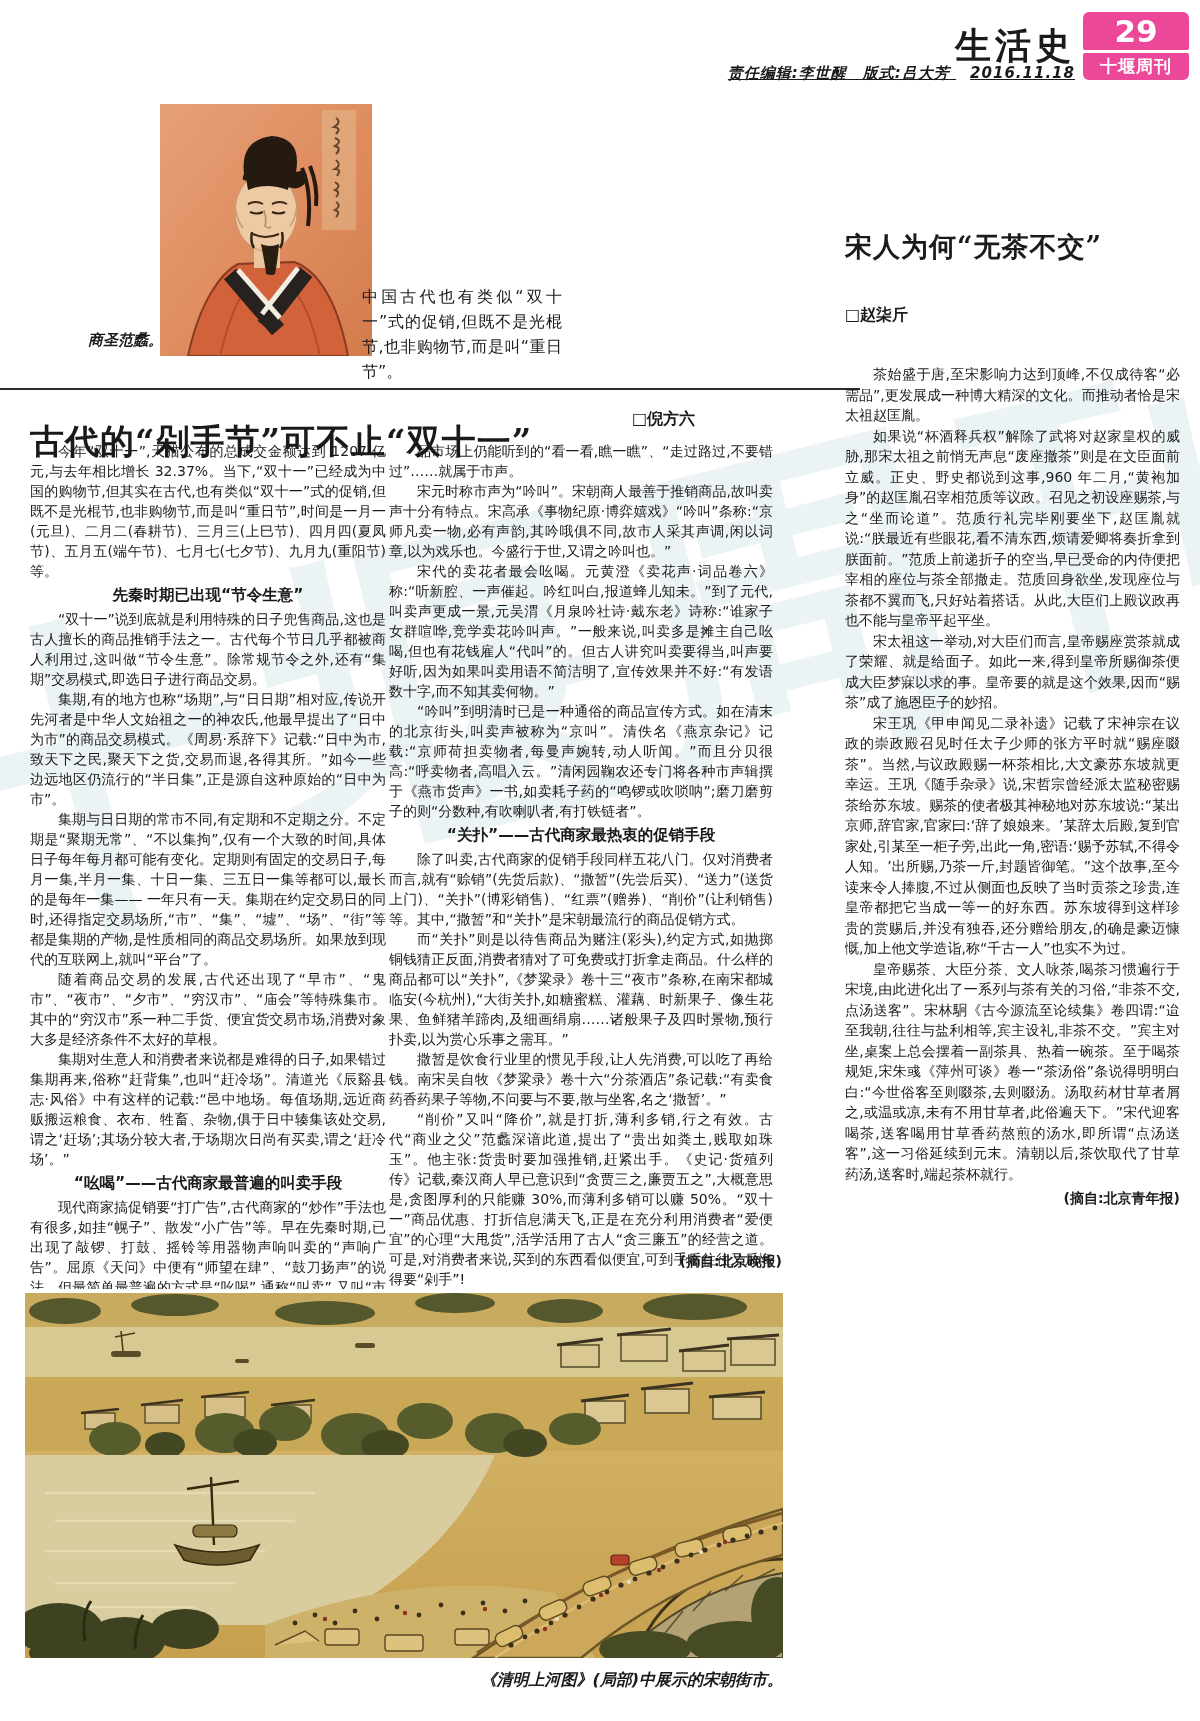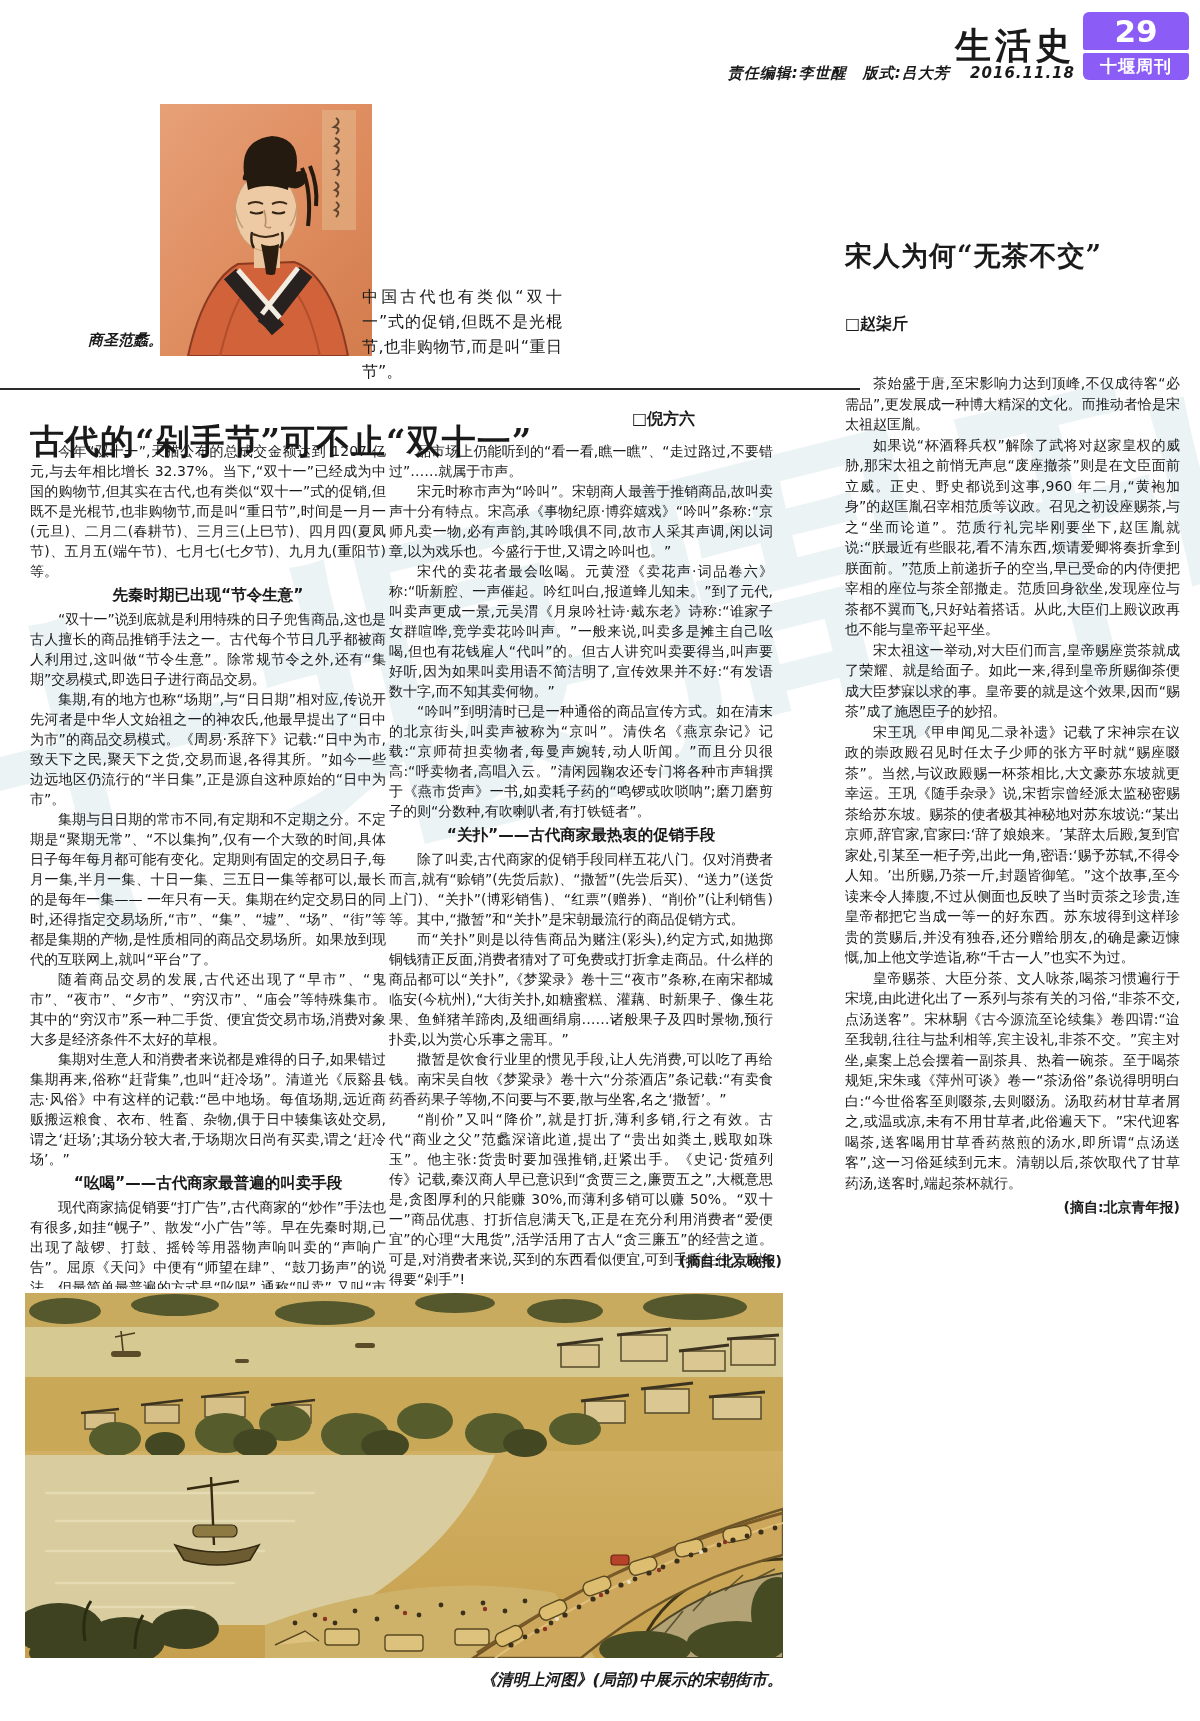--- a/index.html
+++ b/index.html
@@ -6,24 +6,24 @@
   #page{position:relative;width:1200px;height:1721px;background:#ffffff;overflow:hidden;
         font-family:"DejaVu Sans","Liberation Sans",sans-serif;color:#1a1a1a;margin:0 auto;}
   
   .watermark{position:absolute;left:-90px;top:430px;width:1400px;text-align:center;
     font-size:330px;font-weight:bold;letter-spacing:30px;color:rgba(120,170,182,0.14);
     transform:rotate(-14deg);white-space:nowrap;pointer-events:none;}
   
   .section-title{position:absolute;right:125px;top:22px;font-size:36px;font-weight:bold;
     font-family:"DejaVu Serif","Liberation Serif",serif;letter-spacing:4px;}
   .credits{position:absolute;right:125px;top:64px;font-size:15px;font-weight:bold;
-    font-style:italic;letter-spacing:1px;}
+    font-style:italic;letter-spacing:1px;text-decoration:underline;}
   .credits span{margin-left:14px;}
   .orange-stack{position:absolute;left:1083px;top:12px;width:106px;}
-  .obox{background:#8b5cf6;color:#fff;text-align:center;border-radius:5px;}
+  .obox{background:#ec4899;color:#fff;text-align:center;border-radius:5px;}
   .obox.num{font-size:31px;font-weight:bold;line-height:38px;height:38px;border-radius:6px 6px 2px 2px;}
   .obox.pub{margin-top:3px;font-size:17px;font-weight:bold;line-height:27px;height:27px;
     letter-spacing:1px;border-radius:2px 2px 6px 6px;}
   
   .portrait{position:absolute;left:160px;top:104px;width:212px;height:252px;}
   .portrait-caption{position:absolute;left:88px;top:331px;font-size:15px;font-weight:bold;font-style:italic;}
   .side-note{position:absolute;left:362px;top:284px;width:200px;font-size:16px;font-weight:normal;
     line-height:25px;text-align:justify;}
   .rule{position:absolute;left:0;top:388px;width:860px;height:2px;background:#2b2b2b;}
   
@@ -33,21 +33,21 @@
   .main-byline{position:absolute;left:632px;top:409px;font-size:16px;font-weight:bold;text-align:right;}
   .col{position:absolute;top:441px;height:848px;overflow:hidden;}
   .col1{left:30px;width:356px;}
   .col2{left:389px;width:384px;}
   .body-para{margin:0;font-size:14px;line-height:20px;text-align:justify;text-indent:2em;}
   .subhead{margin:0;font-size:15.5px;line-height:28px;font-weight:bold;text-align:center;}
   .main-source{position:absolute;left:398px;top:1253px;width:384px;text-align:right;
     font-size:14px;font-weight:bold;}
   
   .right-art{position:absolute;left:845px;top:222px;width:335px;}
-  .right-title{font-size:27px;font-weight:bold;margin:16px 0 40px 0;letter-spacing:1px;
+  .right-title{font-size:27px;font-weight:bold;margin:7px 0 40px 0;letter-spacing:1px;
     font-family:"DejaVu Serif","Liberation Serif",serif;}
   .right-byline{font-size:16px;font-weight:bold;margin:0 0 38px 0;}
   .right-art .body-para{line-height:20.5px;}
   .right-source{margin-top:6px;text-align:right;font-size:14px;font-weight:bold;}
   
   .painting{position:absolute;left:25px;top:1293px;width:758px;height:365px;}
   .painting-caption{position:absolute;left:25px;top:1670px;width:758px;text-align:right;
     font-size:16px;font-weight:bold;font-style:italic;}
 </style>
 </head>

